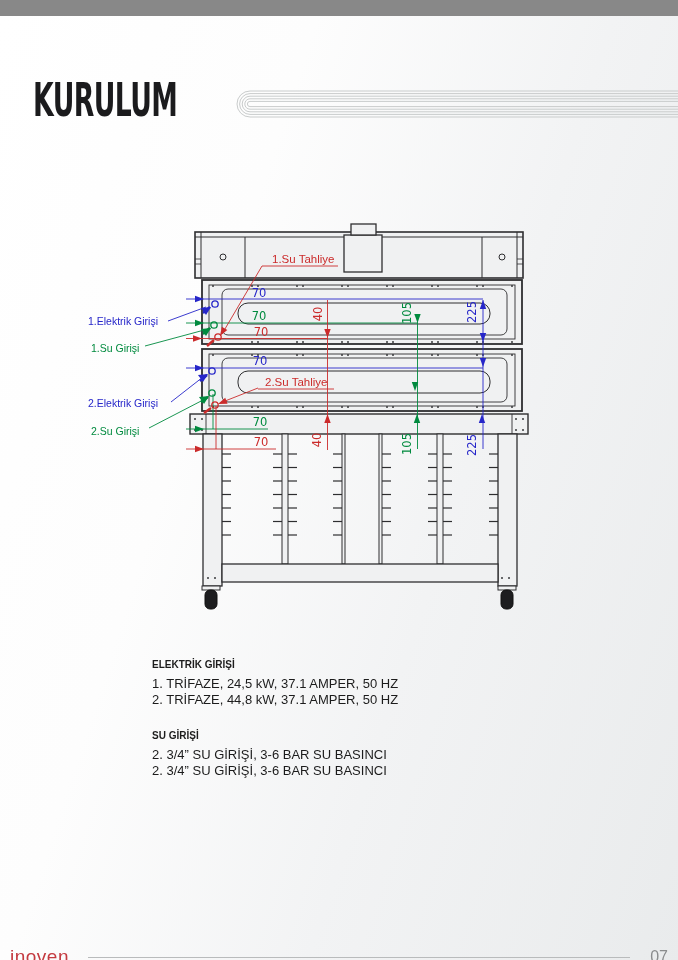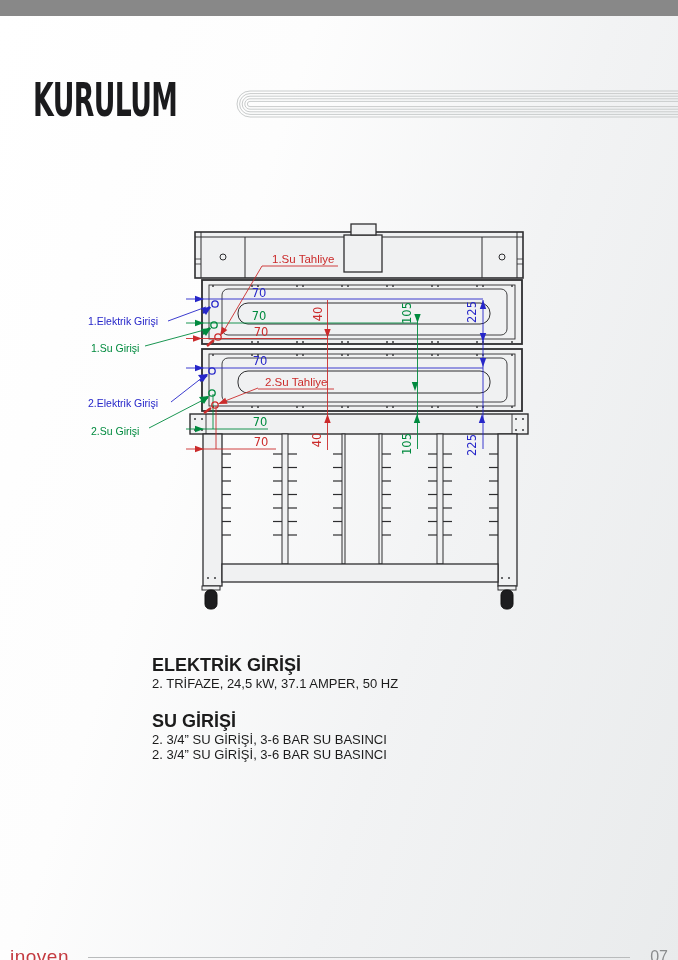--- a/index.html
+++ b/index.html
@@ -22,21 +22,21 @@
   .diagram{position:absolute;left:0;top:0;}
   .diagram .ln{stroke:var(--ink);fill:none;}
   .diagram .shape{fill:var(--fill);stroke:var(--ink);}
   .t-dim{font:11.5px "DejaVu Sans",sans-serif;}
   .t-lbl{font:10.5px "Liberation Sans",sans-serif;}
   .t-tah{font:11.5px "Liberation Sans",sans-serif;}
   .c-blue{fill:var(--blue)} .c-green{fill:var(--green)} .c-red{fill:var(--red)}
   .s-blue{stroke:var(--blue)} .s-green{stroke:var(--green)} .s-red{stroke:var(--red)}
   .specs{position:absolute;left:152px;top:641px;width:340px;color:#1c1c1c;}
   .spec-block{margin:0 0 21px 0;}
-  .spec-block h3{margin:0 0 3px 0;font-size:18px;line-height:16px;font-weight:bold;}
+  .spec-block h3{margin:0 0 3px 0;font-size:10px;line-height:16px;font-weight:bold;}
   .spec-block p{margin:0;font-size:13px;line-height:15.5px;}
   .footer-logo{
     position:absolute;left:10px;top:930px;font-size:19px;font-weight:normal;
     letter-spacing:.5px;color:var(--brand);font-family:"Liberation Sans",sans-serif;
   }
   .footer-rule{position:absolute;left:88px;top:941px;width:542px;height:1px;background:#b9bbbc;}
   .page-number{position:absolute;right:10px;top:932px;font-size:16px;color:#8a8c8d;}
 </style>
 </head>
 <body>
@@ -328,21 +328,22 @@
       <text class="t-lbl c-blue" x="88" y="309">1.Elektrik Girişi</text>
       <text class="t-lbl c-green" x="91" y="336">1.Su Girişi</text>
       <text class="t-lbl c-blue" x="88" y="391">2.Elektrik Girişi</text>
       <text class="t-lbl c-green" x="91" y="419">2.Su Girişi</text>
     </g>
   </svg>
 
   <div class="specs">
     <div class="spec-block">
       <h3>ELEKTRİK GİRİŞİ</h3>
-      <p>2. TRİFAZE, 24,5 kW, 37.1 AMPER, 50 HZ</p>
+      <p>1. TRİFAZE, 24,5 kW, 37.1 AMPER, 50 HZ</p>
+      <p>2. TRİFAZE, 44,8 kW, 37.1 AMPER, 50 HZ</p>
     </div>
     <div class="spec-block">
       <h3>SU GİRİŞİ</h3>
       <p>2. 3/4” SU GİRİŞİ, 3-6 BAR SU BASINCI</p>
       <p>2. 3/4” SU GİRİŞİ, 3-6 BAR SU BASINCI</p>
     </div>
   </div>
 
   <span class="footer-logo">inoven</span>
   <div class="footer-rule"></div>

